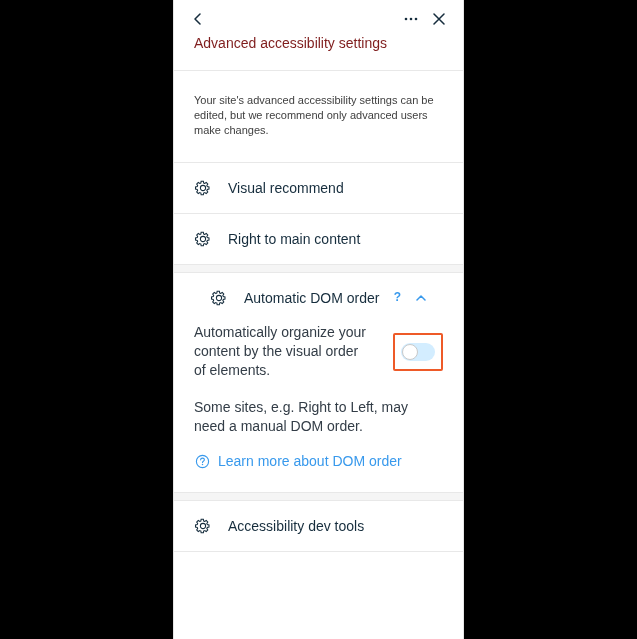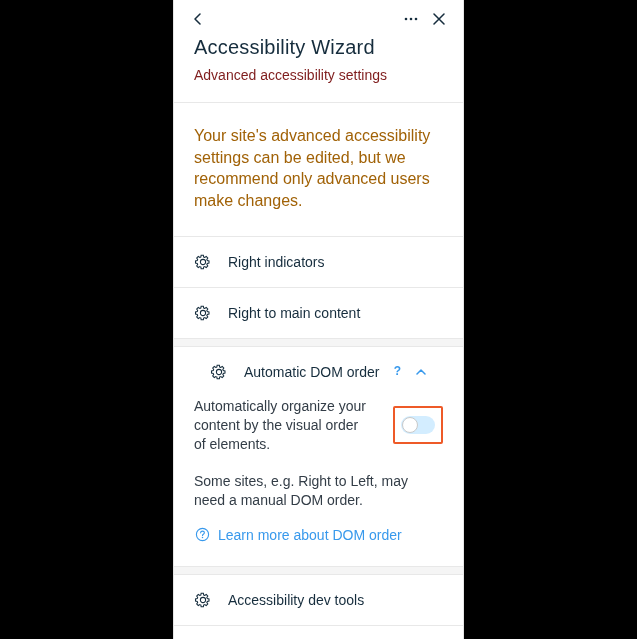--- a/index.html
+++ b/index.html
@@ -22,21 +22,21 @@
   .section { border-bottom: 1px solid #e8e8e8; }
   .header-bar {
     display: flex; align-items: center; justify-content: space-between;
     padding: 10px 16px 0 16px; height: 28px;
   }
   .header-actions { display: flex; gap: 12px; align-items: center; }
   .icon-btn { width: 16px; height: 16px; display: inline-flex; align-items: center; justify-content: center; cursor: pointer; color: #162d3d; }
   .title-block { padding: 6px 20px 18px 20px; }
   .title { font-size: 20px; font-weight: 500; letter-spacing: 0.2px; margin-bottom: 6px; }
   .subtitle { font-size: 14px; color: #7f1d1d; }
-  .intro { padding: 22px 24px 24px 20px; font-size: 16px; color: #a16207; line-height: 1.35; }
+  .intro { padding: 22px 24px 24px 20px; font-size: 11px; color: #404040; line-height: 1.35; }
   .row {
     display: flex; align-items: center; gap: 16px;
     padding: 16px 20px;
   }
   .row-label { font-size: 14px; color: #162d3d; }
   .gear { width: 18px; height: 18px; flex-shrink: 0; }
   .expand-row { display: flex; align-items: center; padding: 16px 36px; }
   .expand-row .row-label { flex: 1; }
   .help-q { color: #3899ec; font-size: 12px; font-weight: 600; margin-right: 14px; cursor: pointer; }
   .chevron { color: #3899ec; width: 12px; height: 12px; display: inline-flex; align-items: center; justify-content: center; cursor: pointer; }
@@ -50,21 +50,21 @@
     display: inline-flex; align-items: center; justify-content: center;
   }
   .toggle {
     width: 34px; height: 18px; background: #d3edff; border-radius: 9px; position: relative; cursor: pointer;
   }
   .toggle-thumb {
     position: absolute; left: 1px; top: 1px; width: 16px; height: 16px;
     background: #fff; border-radius: 50%; border: 1px solid #c9c9c9;
   }
   .note { font-size: 14px; color: #333d47; line-height: 1.35; margin-top: 18px; }
-  .link-row { margin-top: 16px; display: flex; align-items: center; gap: 8px; color: #3899ec; font-size: 14px; cursor: pointer; }
+  .link-row { margin-top: 16px; display: flex; align-items: flex-end; gap: 8px; color: #3899ec; font-size: 14px; cursor: pointer; }
   .link-row .q-icon { width: 16px; height: 16px; display:inline-flex; align-items:center; justify-content:center; }
   .spacer { height: 8px; background: #f5f5f5; border-bottom: 1px solid #e8e8e8; }
   svg { display: block; }
 </style>
 </head>
 <body>
 
 <div class="panel">
 
   <div class="section">
@@ -83,36 +83,35 @@
             </svg>
         </span>
         <span class="icon-btn">
           <svg width="12" height="12" viewBox="0 0 12 12">
               <path d="M1 1 L11 11 M11 1 L1 11" stroke="currentColor" stroke-width="1.5" stroke-linecap="round"></path>
             </svg>
         </span>
       </div>
     </div>
     <div class="title-block">
-      <div class="title">Accessibility Wizard</div>
       <div class="subtitle">Advanced accessibility settings</div>
     </div>
   </div>
 
   <div class="section">
     <div class="intro">Your site's advanced accessibility settings can be edited, but we recommend only advanced users make changes.</div>
   </div>
 
   <div class="section row">
     <span class="gear">
       <svg width="18" height="18" viewBox="0 0 24 24">
           <path fill="none" stroke="#162d3d" stroke-width="1.4" d="M12 8.5a3.5 3.5 0 100 7 3.5 3.5 0 000-7zM20 13.5v-3l-2.3-.4a6 6 0 00-.6-1.4l1.3-2-2.1-2.1-2 1.3a6 6 0 00-1.4-.6L12.5 3h-3l-.4 2.3a6 6 0 00-1.4.6l-2-1.3L3.6 6.7l1.3 2a6 6 0 00-.6 1.4L2 10.5v3l2.3.4c.1.5.3 1 .6 1.4l-1.3 2 2.1 2.1 2-1.3c.4.3.9.5 1.4.6l.4 2.3h3l.4-2.3c.5-.1 1-.3 1.4-.6l2 1.3 2.1-2.1-1.3-2c.3-.4.5-.9.6-1.4L20 13.5z"></path>
         </svg>
     </span>
-    <span class="row-label">Right indicators</span>
+    <span class="row-label">Visual recommend</span>
   </div>
 
   <div class="section row">
     <span class="gear">
       <svg width="18" height="18" viewBox="0 0 24 24">
           <path fill="none" stroke="#162d3d" stroke-width="1.4" d="M12 8.5a3.5 3.5 0 100 7 3.5 3.5 0 000-7zM20 13.5v-3l-2.3-.4a6 6 0 00-.6-1.4l1.3-2-2.1-2.1-2 1.3a6 6 0 00-1.4-.6L12.5 3h-3l-.4 2.3a6 6 0 00-1.4.6l-2-1.3L3.6 6.7l1.3 2a6 6 0 00-.6 1.4L2 10.5v3l2.3.4c.1.5.3 1 .6 1.4l-1.3 2 2.1 2.1 2-1.3c.4.3.9.5 1.4.6l.4 2.3h3l.4-2.3c.5-.1 1-.3 1.4-.6l2 1.3 2.1-2.1-1.3-2c.3-.4.5-.9.6-1.4L20 13.5z"></path>
         </svg>
     </span>
     <span class="row-label">Right to main content</span>
   </div>

